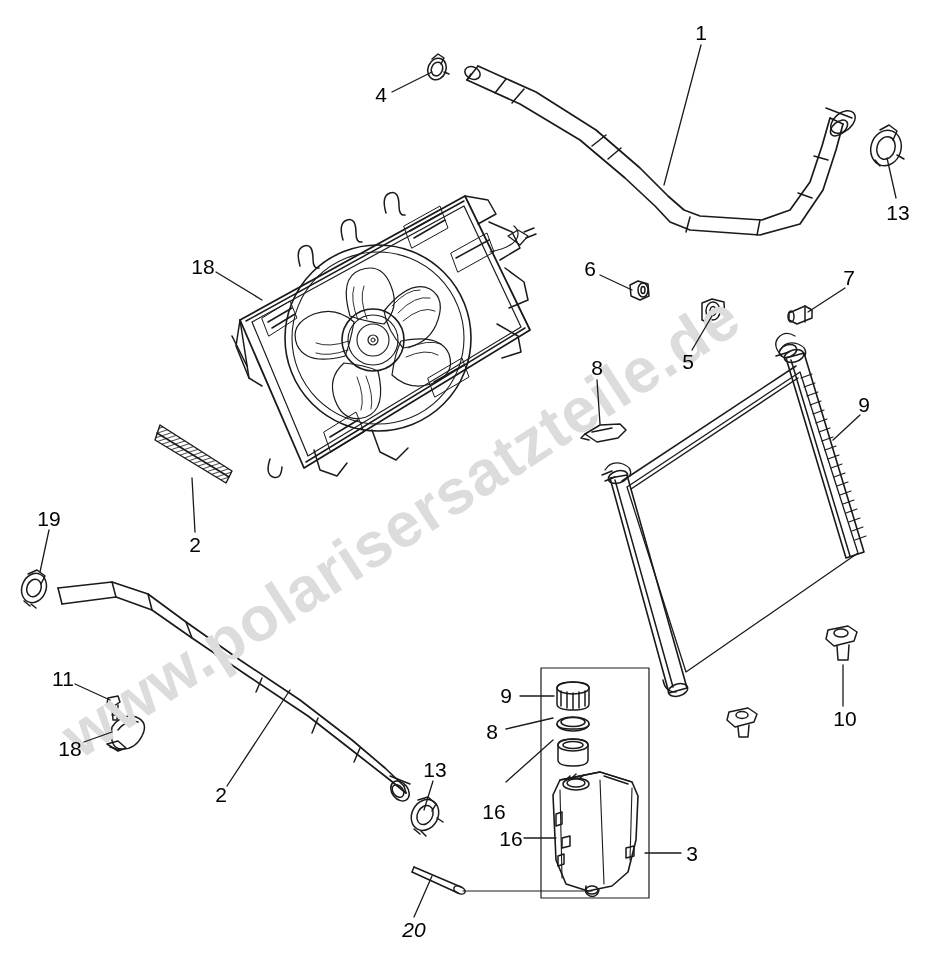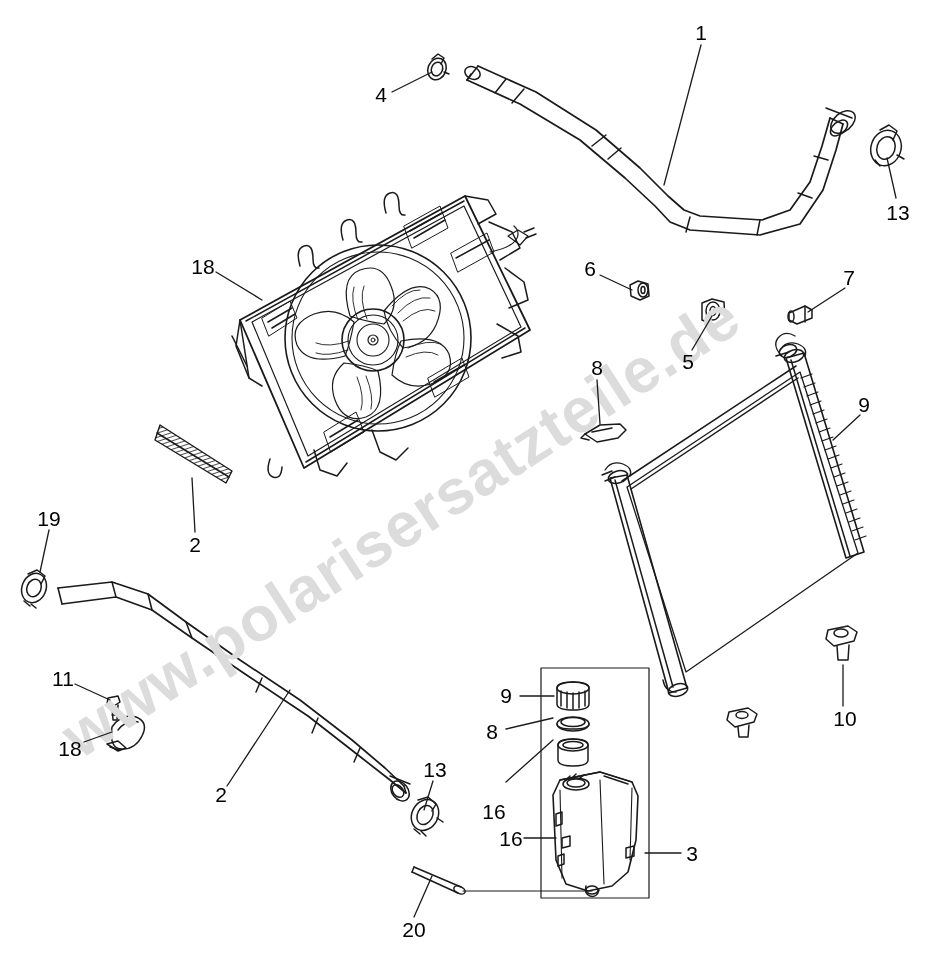--- a/index.html
+++ b/index.html
@@ -427,17 +427,17 @@
       <div class="callout" style="left: 63px; top: 678px;">11</div>
       <div class="callout" style="left: 845px; top: 718px;">10</div>
       <div class="callout" style="left: 506px; top: 695px;">9</div>
       <div class="callout" style="left: 492px; top: 731px;">8</div>
       <div class="callout" style="left: 70px; top: 748px;">18</div>
       <div class="callout" style="left: 435px; top: 769px;">13</div>
       <div class="callout" style="left: 494px; top: 787px; margin-top: 24px;">16</div>
       <div class="callout" style="left: 221px; top: 794px;">2</div>
       <div class="callout" style="left: 692px; top: 853px;">3</div>
       <div class="callout" style="left: 511px; top: 838px;">16</div>
-      <div class="callout" style="left: 414px; top: 929px;">20</div>
+      <div class="callout" style="left: 414px; top: 929px; font-style: italic;">20</div>
     </div>
 
 
 </div>
 
 </body></html>

